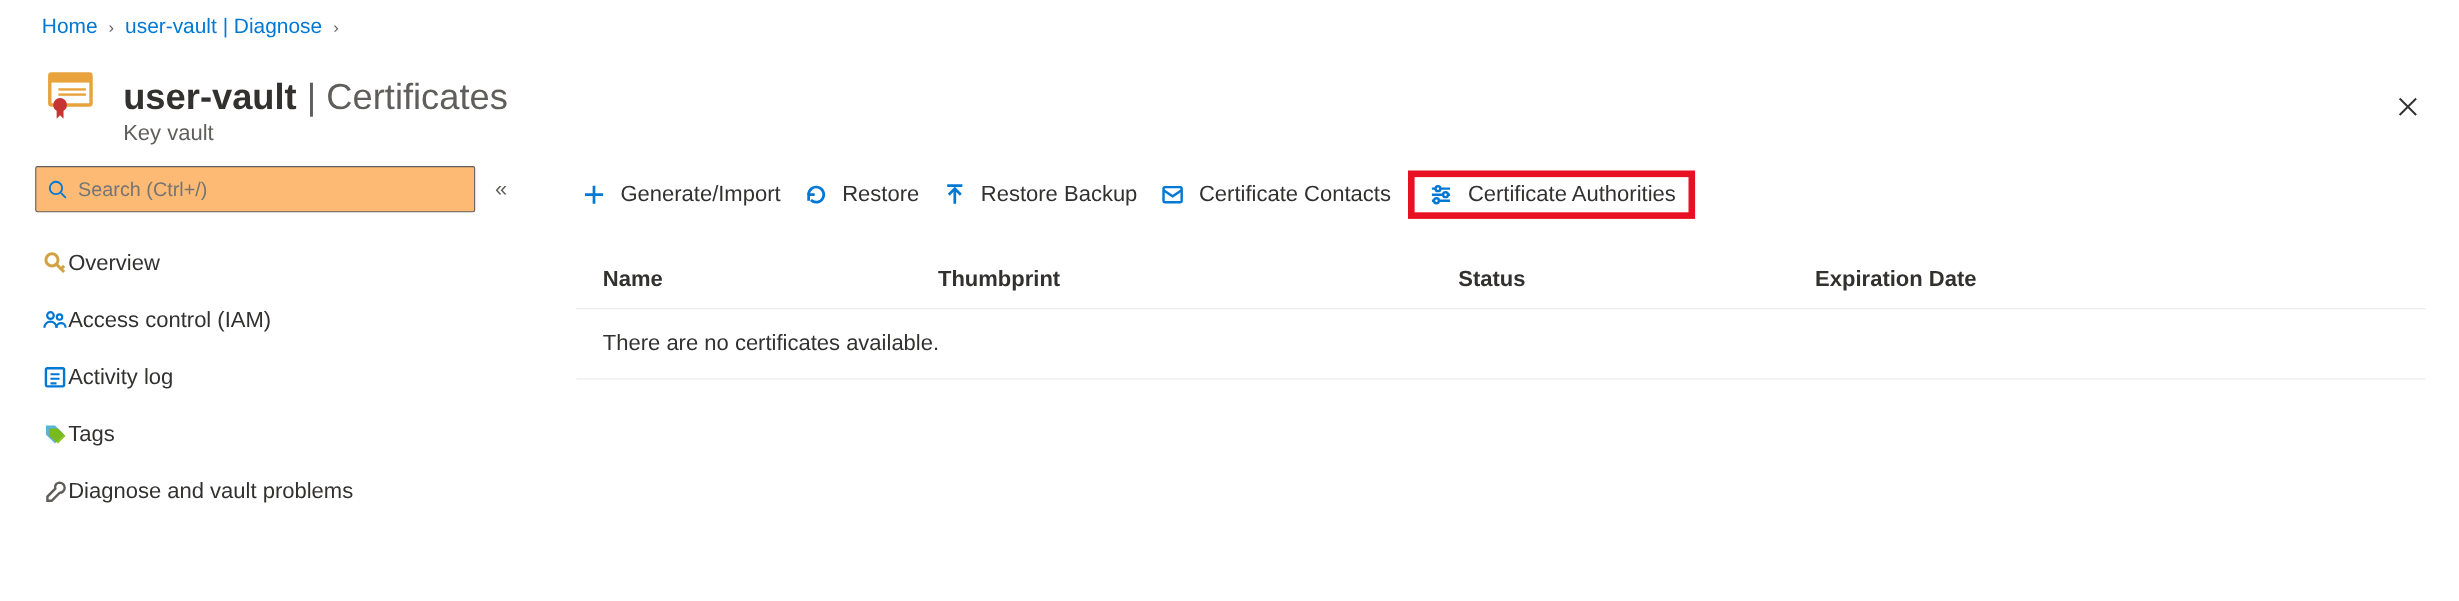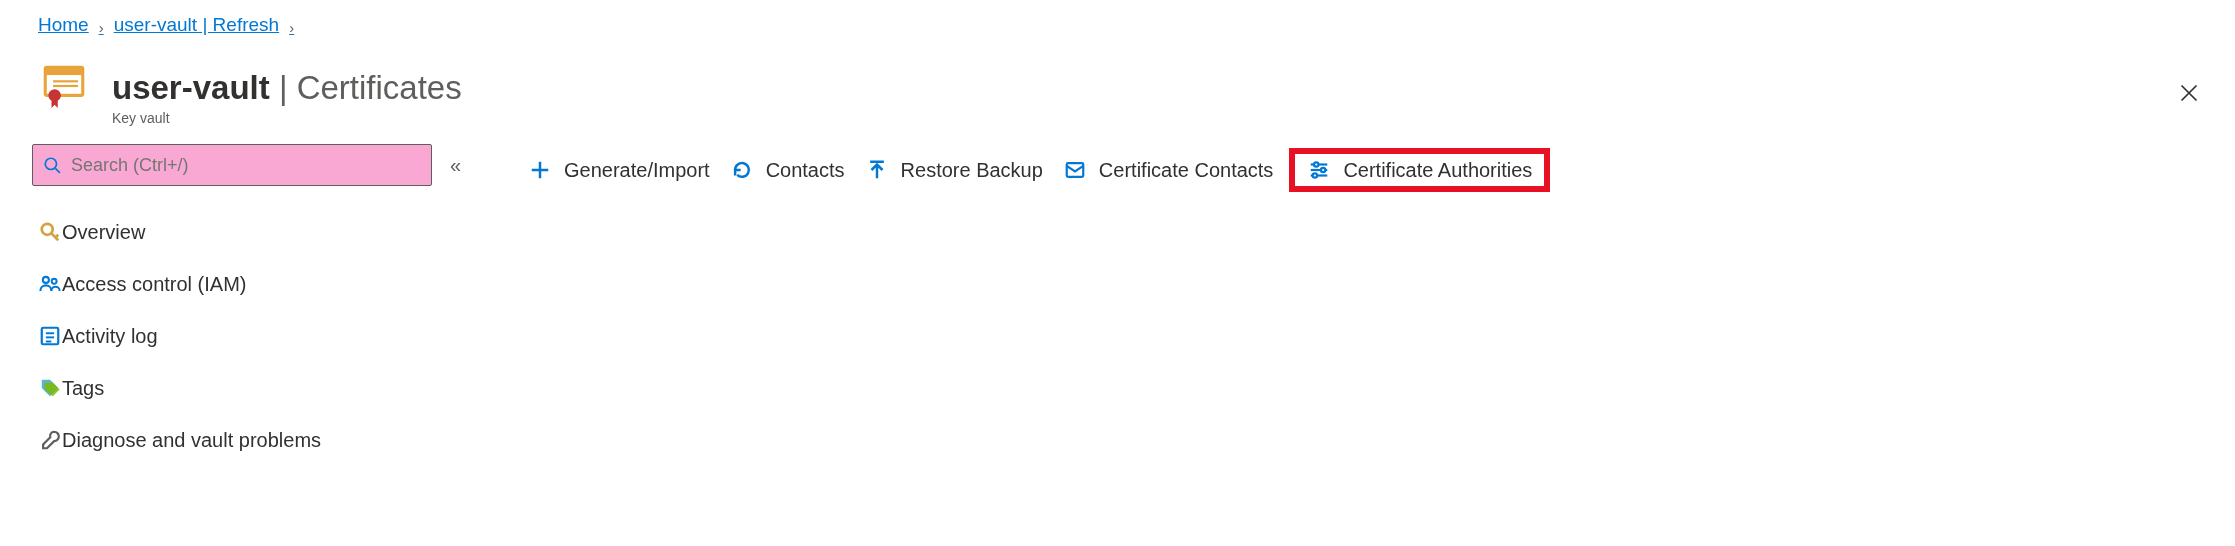--- a/index.html
+++ b/index.html
@@ -8,26 +8,25 @@
     font-family: "Segoe UI", -apple-system, BlinkMacSystemFont, sans-serif;
     font-size: 13.5px;
     color: #323130;
     background: #ffffff;
     width: 2235px;
     transform-origin: top left;
   }
   
   .breadcrumb {
     display: flex;
-    align-items: flex-end;
+    align-items: center;
     gap: 10px;
     padding: 14px 0 0 38px;
     font-size: 19px;
     color: #0078d4;
-    text-decoration: underline;
   }
   .breadcrumb a { color: #0078d4; text-decoration: none; cursor: pointer; }
   .breadcrumb .chev { color: #605e5c; font-size: 15px; }
   
   .header {
     display: flex;
     align-items: flex-start;
     padding: 24px 30px 18px 38px;
     gap: 22px;
   }
@@ -40,21 +39,21 @@
     justify-content: center;
   }
   .header h1 {
     font-weight: 600;
     font-size: 33px;
     color: #323130;
     line-height: 1.1;
     margin-top: 10px;
   }
   .header h1 .thin { font-weight: 400; color: #605e5c; }
-  .header .subtitle { font-size: 14px; color: #605e5c; margin-top: 4px; }
+  .header .subtitle { font-size: 20px; color: #605e5c; margin-top: 4px; }
   .header .title-block { flex: 1; }
   .header .close-x { cursor: pointer; font-size: 22px; padding: 6px; color:#323130; align-self:center;}
   
   .body {
     display: flex;
     align-items: flex-start;
   }
   
   .sidebar {
     width: 460px;
@@ -71,21 +70,21 @@
   }
   .search-box {
     display: flex;
     align-items: center;
     gap: 10px;
     border: 1px solid #605e5c;
     border-radius: 2px;
     height: 42px;
     padding: 0 10px;
     width: 400px;
-    background: #f9a8d4;
+    background: #fdba74;
   }
   .search-box input {
     border: none;
     outline: none;
     font-size: 18px;
     color: #605e5c;
     flex: 1;
     background: transparent;
   }
   .collapse-chev { color:#605e5c; font-size:20px; cursor:pointer; }
@@ -159,21 +158,21 @@
     border-bottom: 1px solid #edebe9;
   }
   svg { display:block; }
 </style>
 </head>
 <body>
 
 <nav class="breadcrumb">
   <a>Home</a>
   <span class="chev">›</span>
-  <a>user-vault | Refresh</a>
+  <a>user-vault | Diagnose</a>
   <span class="chev">›</span>
 </nav>
 
 <div class="header">
   <div class="icon-badge">
     <svg width="50" height="50" viewBox="0 0 32 32">
       <rect x="4" y="4" width="24" height="18" rx="1" fill="#fff" stroke="#e8a33d" stroke-width="2"></rect>
       <rect x="4" y="4" width="24" height="5" fill="#e8a33d"></rect>
       <circle cx="10" cy="22" r="4" fill="#c73434"></circle>
       <path d="M8 25 L8 30 L10 28 L12 30 L12 25 Z" fill="#c73434"></path>
@@ -281,21 +280,21 @@
         <span>Generate/Import</span>
       </span>
 
       <span class="tbtn">
         <span class="ticon">
           <svg width="22" height="22" viewBox="0 0 16 16">
               <path d="M3 8a5 5 0 1 1 1.5 3.5" fill="none" stroke="#0078d4" stroke-width="1.8"></path>
               <path d="M3 12V8h4" fill="none" stroke="#0078d4" stroke-width="1.8"></path>
             </svg>
         </span>
-        <span>Contacts</span>
+        <span>Restore</span>
       </span>
 
       <span class="tbtn">
         <span class="ticon">
           <svg width="22" height="22" viewBox="0 0 16 16">
               <path d="M8 14V4M4 8l4-4 4 4M3 2h10" fill="none" stroke="#0078d4" stroke-width="1.8"></path>
             </svg>
         </span>
         <span>Restore Backup</span>
       </span>
@@ -318,14 +317,29 @@
             <line x1="2" y1="8" x2="14" y2="8" stroke="#0078d4" stroke-width="1.6"></line>
             <circle cx="11" cy="8" r="1.6" fill="#fff" stroke="#0078d4" stroke-width="1.6"></circle>
             <line x1="2" y1="12" x2="14" y2="12" stroke="#0078d4" stroke-width="1.6"></line>
             <circle cx="5" cy="12" r="1.6" fill="#fff" stroke="#0078d4" stroke-width="1.6"></circle>
           </svg>
         </span>
         <span>Certificate Authorities</span>
       </span>
     </div>
 
+    <table class="data">
+      <thead>
+        <tr>
+          <th>Name</th>
+          <th>Thumbprint</th>
+          <th>Status</th>
+          <th>Expiration Date</th>
+        </tr>
+      </thead>
+      <tbody>
+        <tr>
+          <td class="empty" colspan="4">There are no certificates available.</td>
+        </tr>
+      </tbody>
+    </table>
   </main>
 </div>
 
 </body></html>

